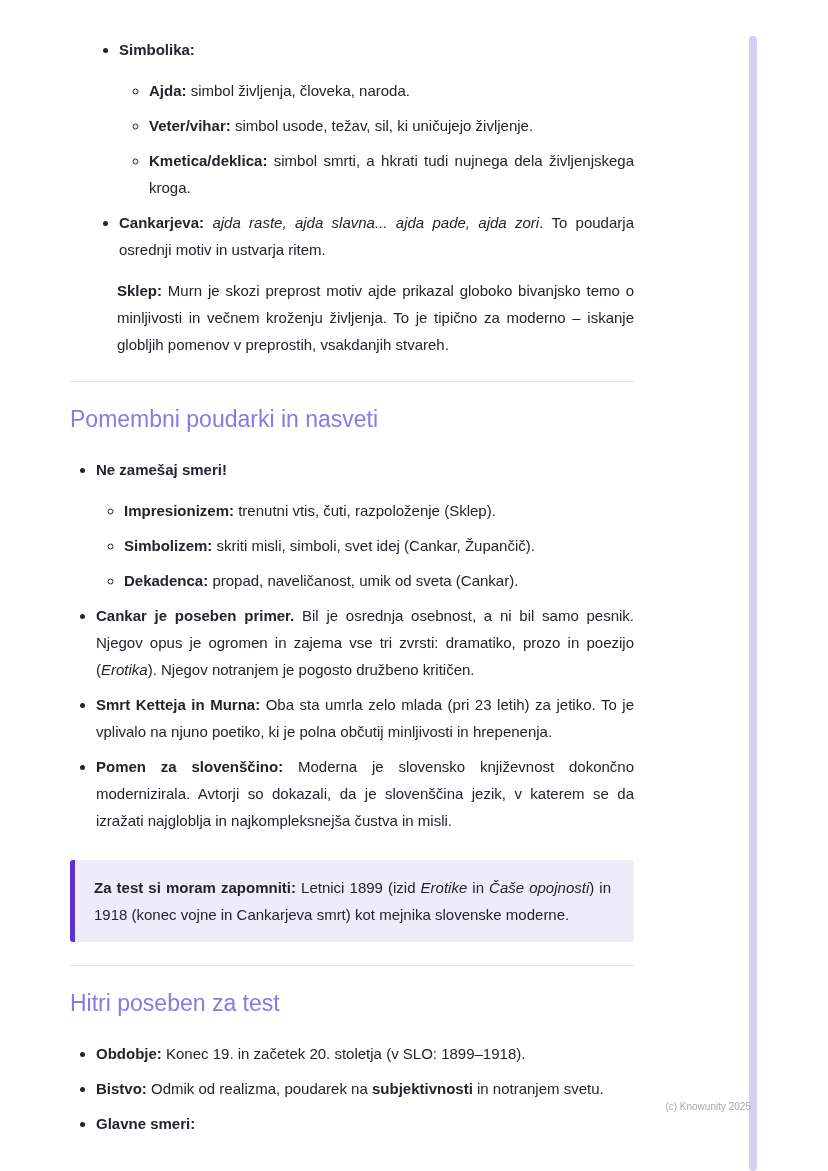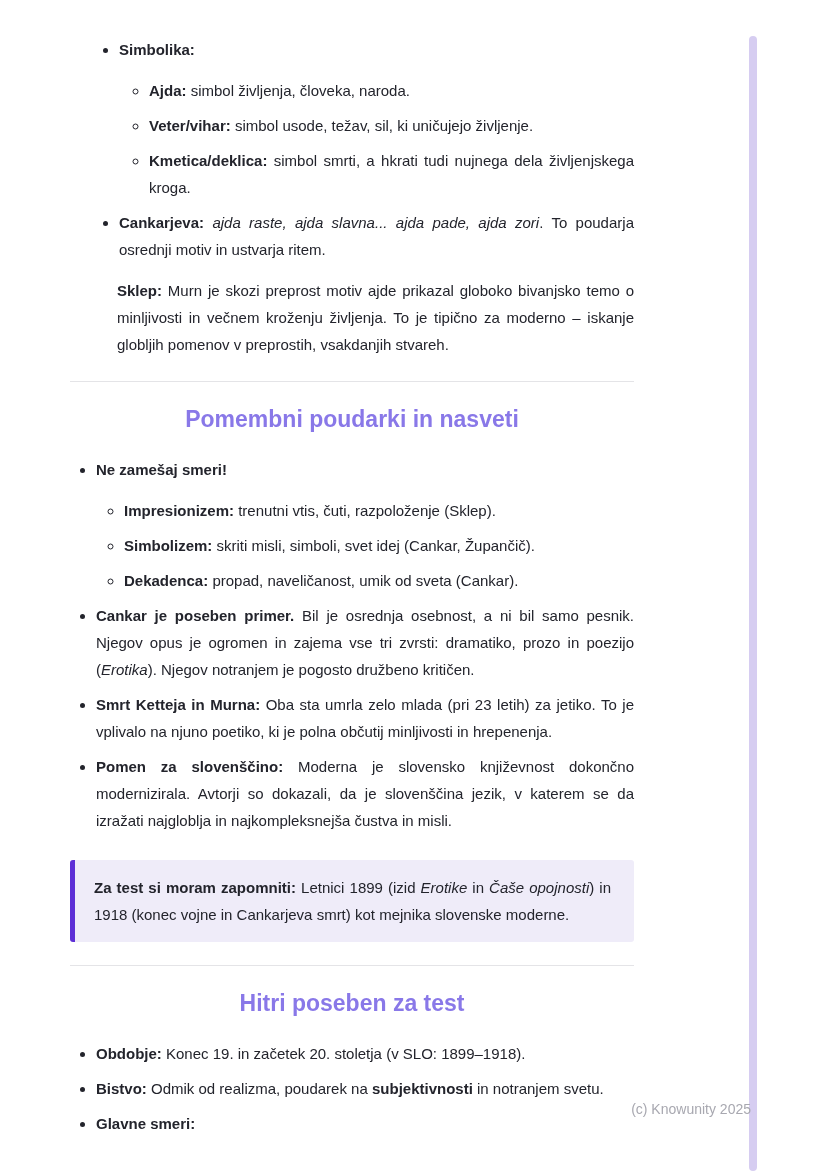--- a/index.html
+++ b/index.html
@@ -42,24 +42,24 @@
   .divider {
     border: 0;
     border-top: 1px solid var(--divider, #e4e4e7);
     margin: 23px 0;
     height: 0;
   }
 
   h2.section-heading {
     color: var(--heading-purple, #8978e8);
     font-size: 23px;
-    font-weight: bold;
+    font-weight: normal;
     line-height: 1.25;
     margin: 0 0 22px 0;
-    text-align: center;
+    text-align: left;
   }
 
   .callout {
     margin-top: 26px;
     background: var(--callout-bg, #efecf9);
     border-left: 5px solid var(--callout-border, #5d2fd6);
     border-radius: 3px;
     padding: 14px 23px 14px 19px;
   }
   .callout p { text-align: justify; }
@@ -71,21 +71,21 @@
     width: 8px;
     height: 1135px;
     background: var(--scrollbar, #d6cdf1);
     border-radius: 4px;
   }
 
   .footer-credit {
     position: absolute;
     top: 1101px;
     right: 53px;
-    font-size: 14px;
+    font-size: 10px;
     color: var(--footer-text, #a8a8b0);
     z-index: 2;
   }
 </style>
 </head>
 <body>
 
 <div class="page">
 
   <div class="content">

